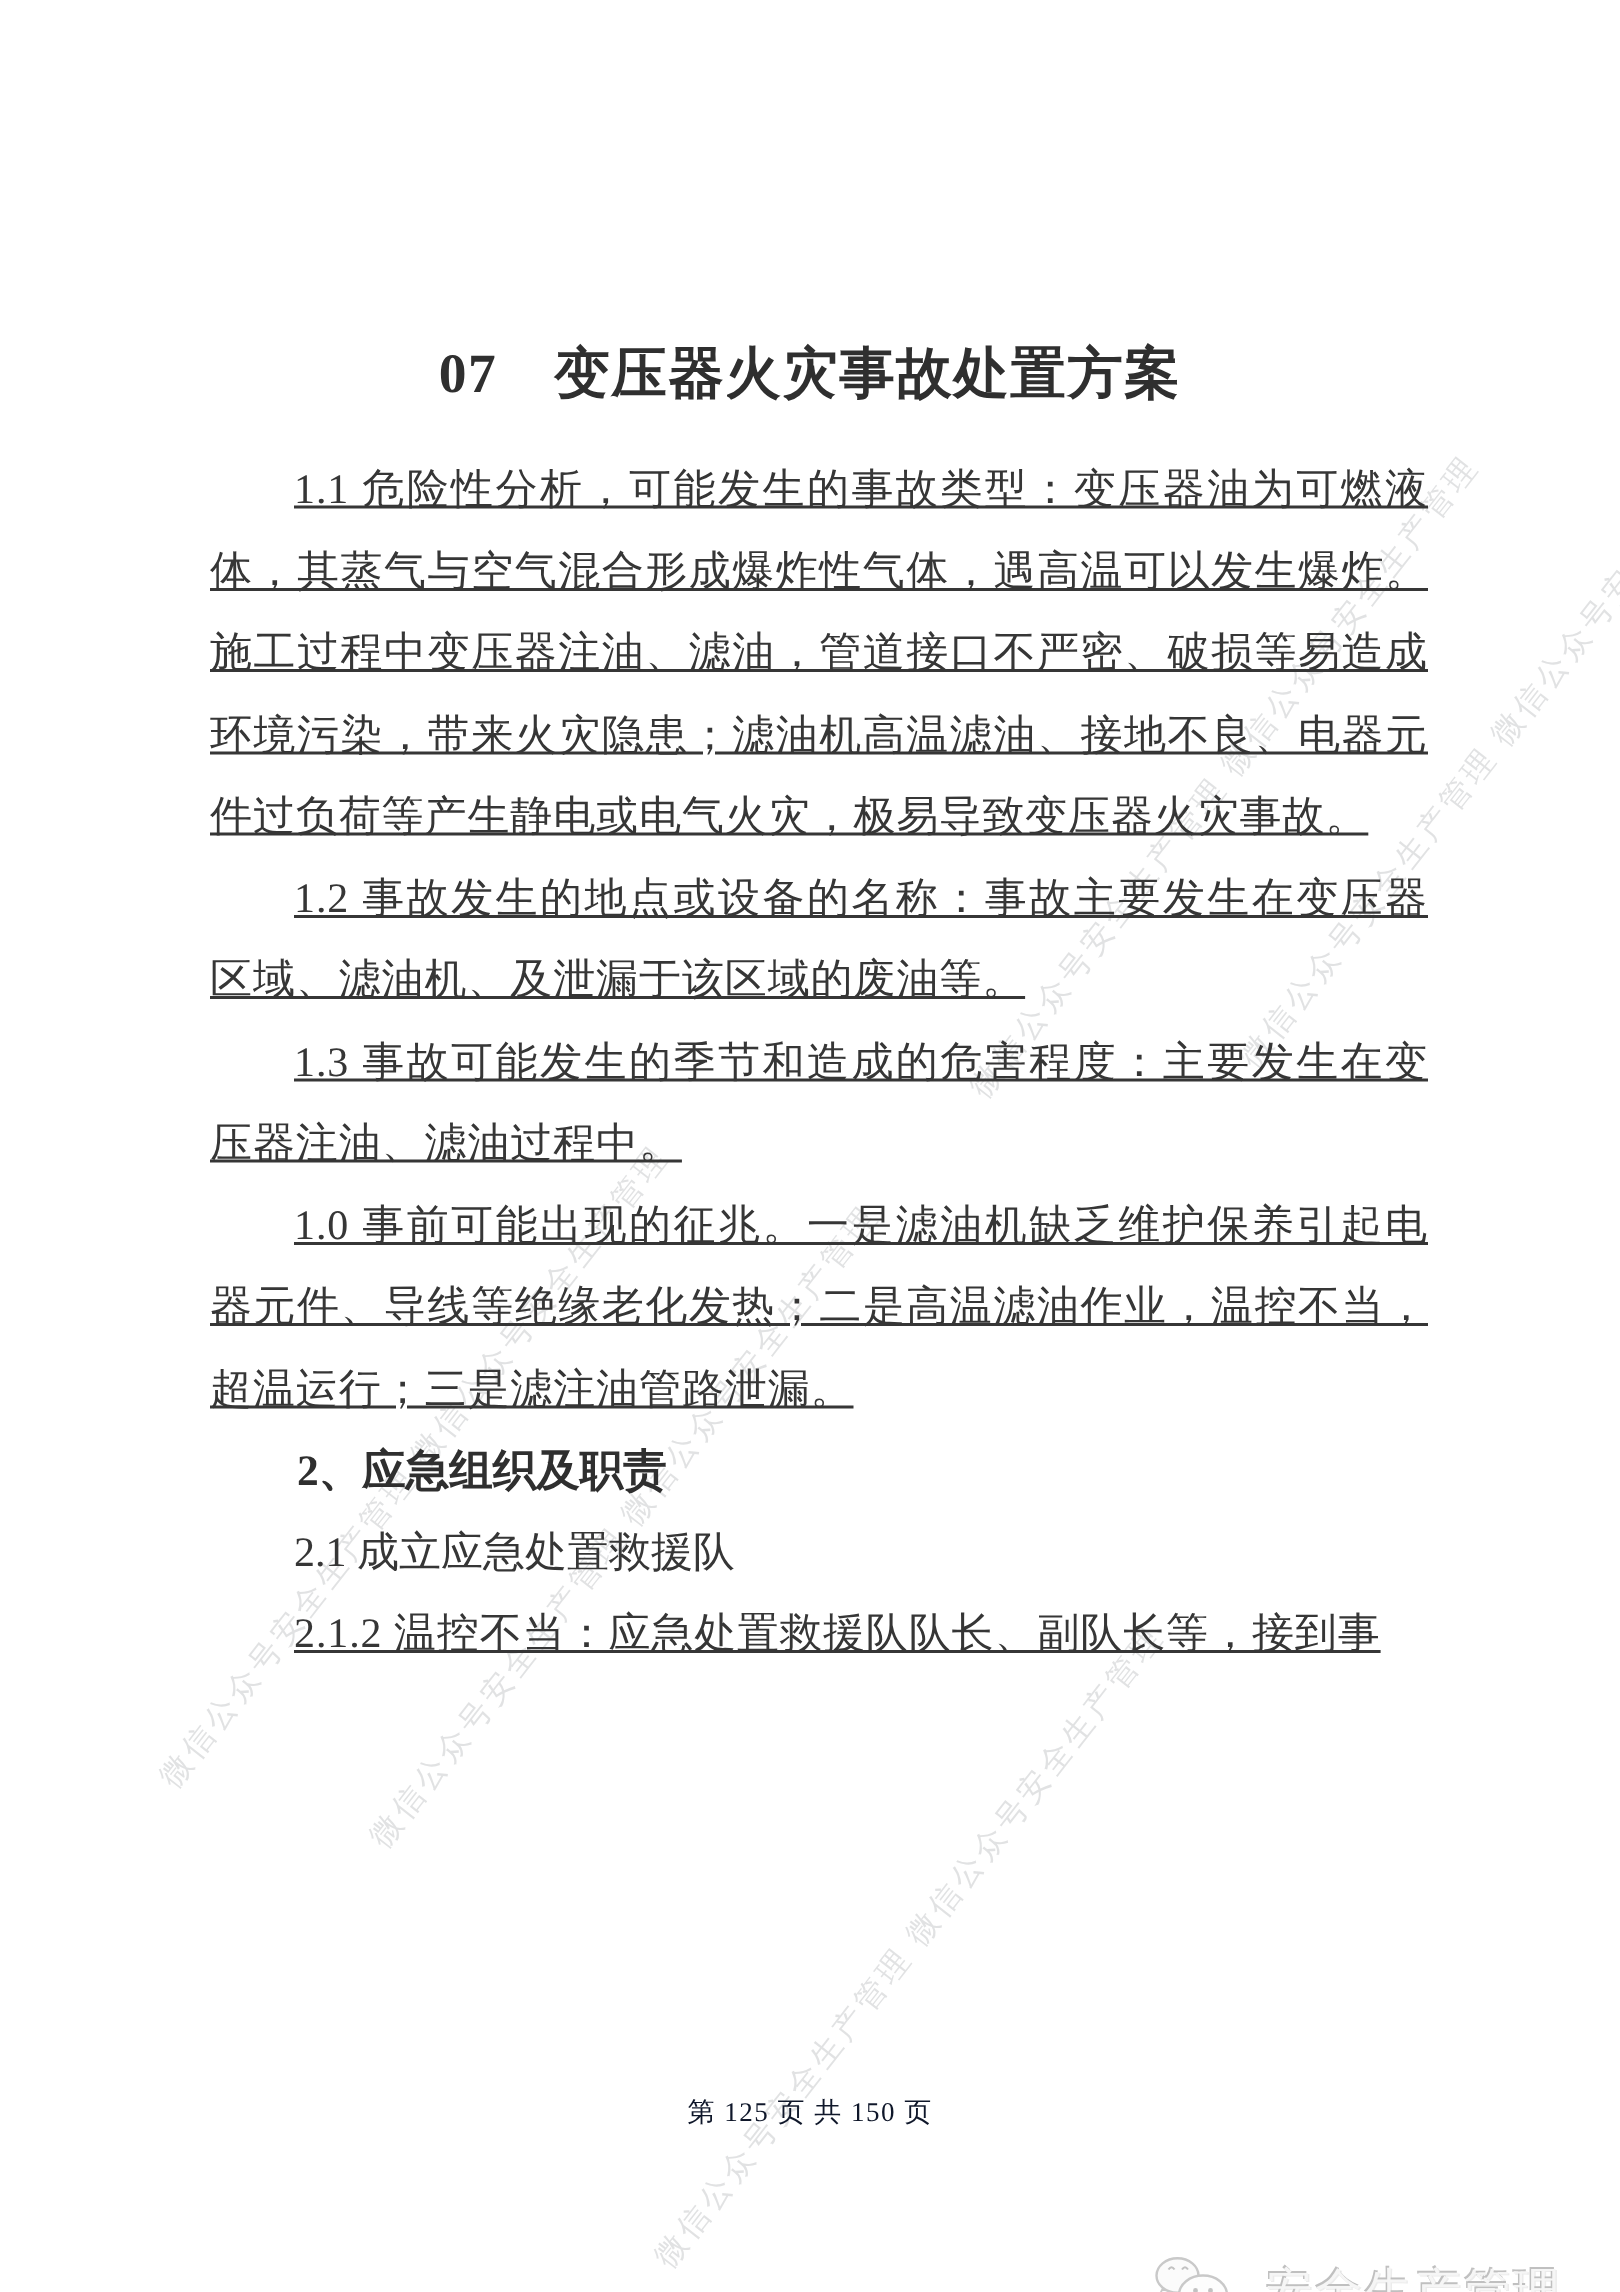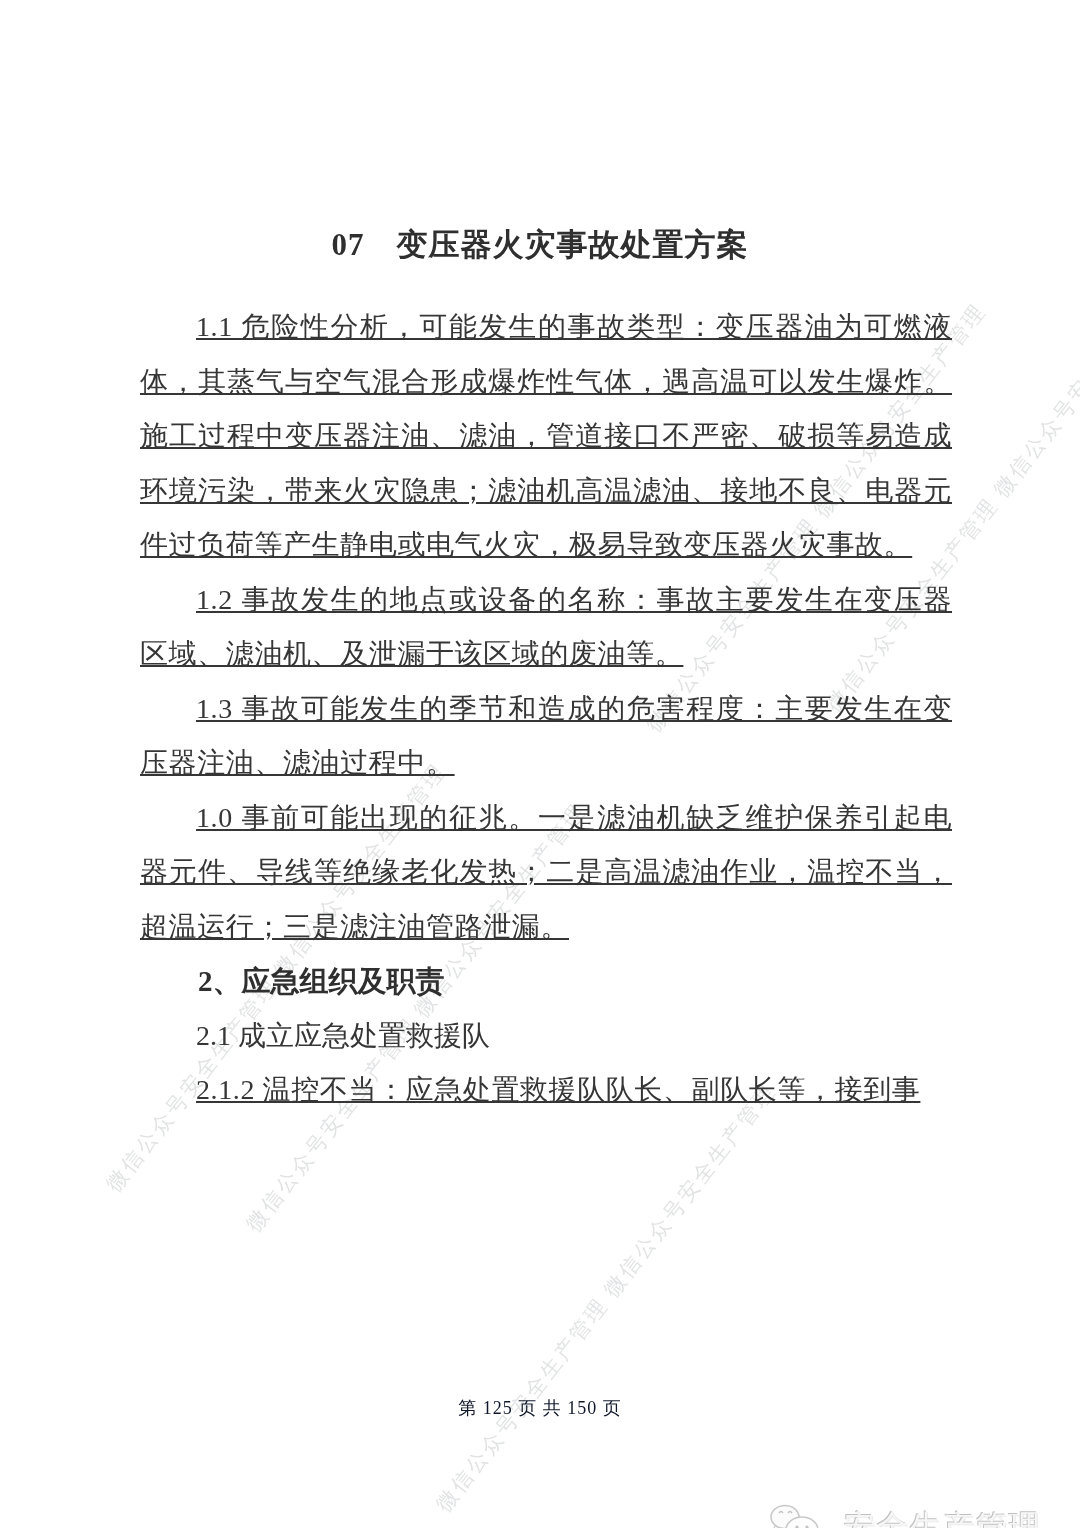--- a/index.html
+++ b/index.html
@@ -31,21 +31,21 @@
     transform: rotate(-52deg);
     transform-origin: left top;
   }
   
   .doc-title {
     position: absolute;
     top: 224px;
     left: 0;
     width: 100%;
     text-align: center;
-    font-size: 31px;
+    font-size: 37px;
     font-weight: bold;
     color: #2f2f2f;
     letter-spacing: 1px;
   }
   .content {
     position: absolute;
     top: 300px;
     left: 140px;
     width: 812px;
     font-size: 28px;

